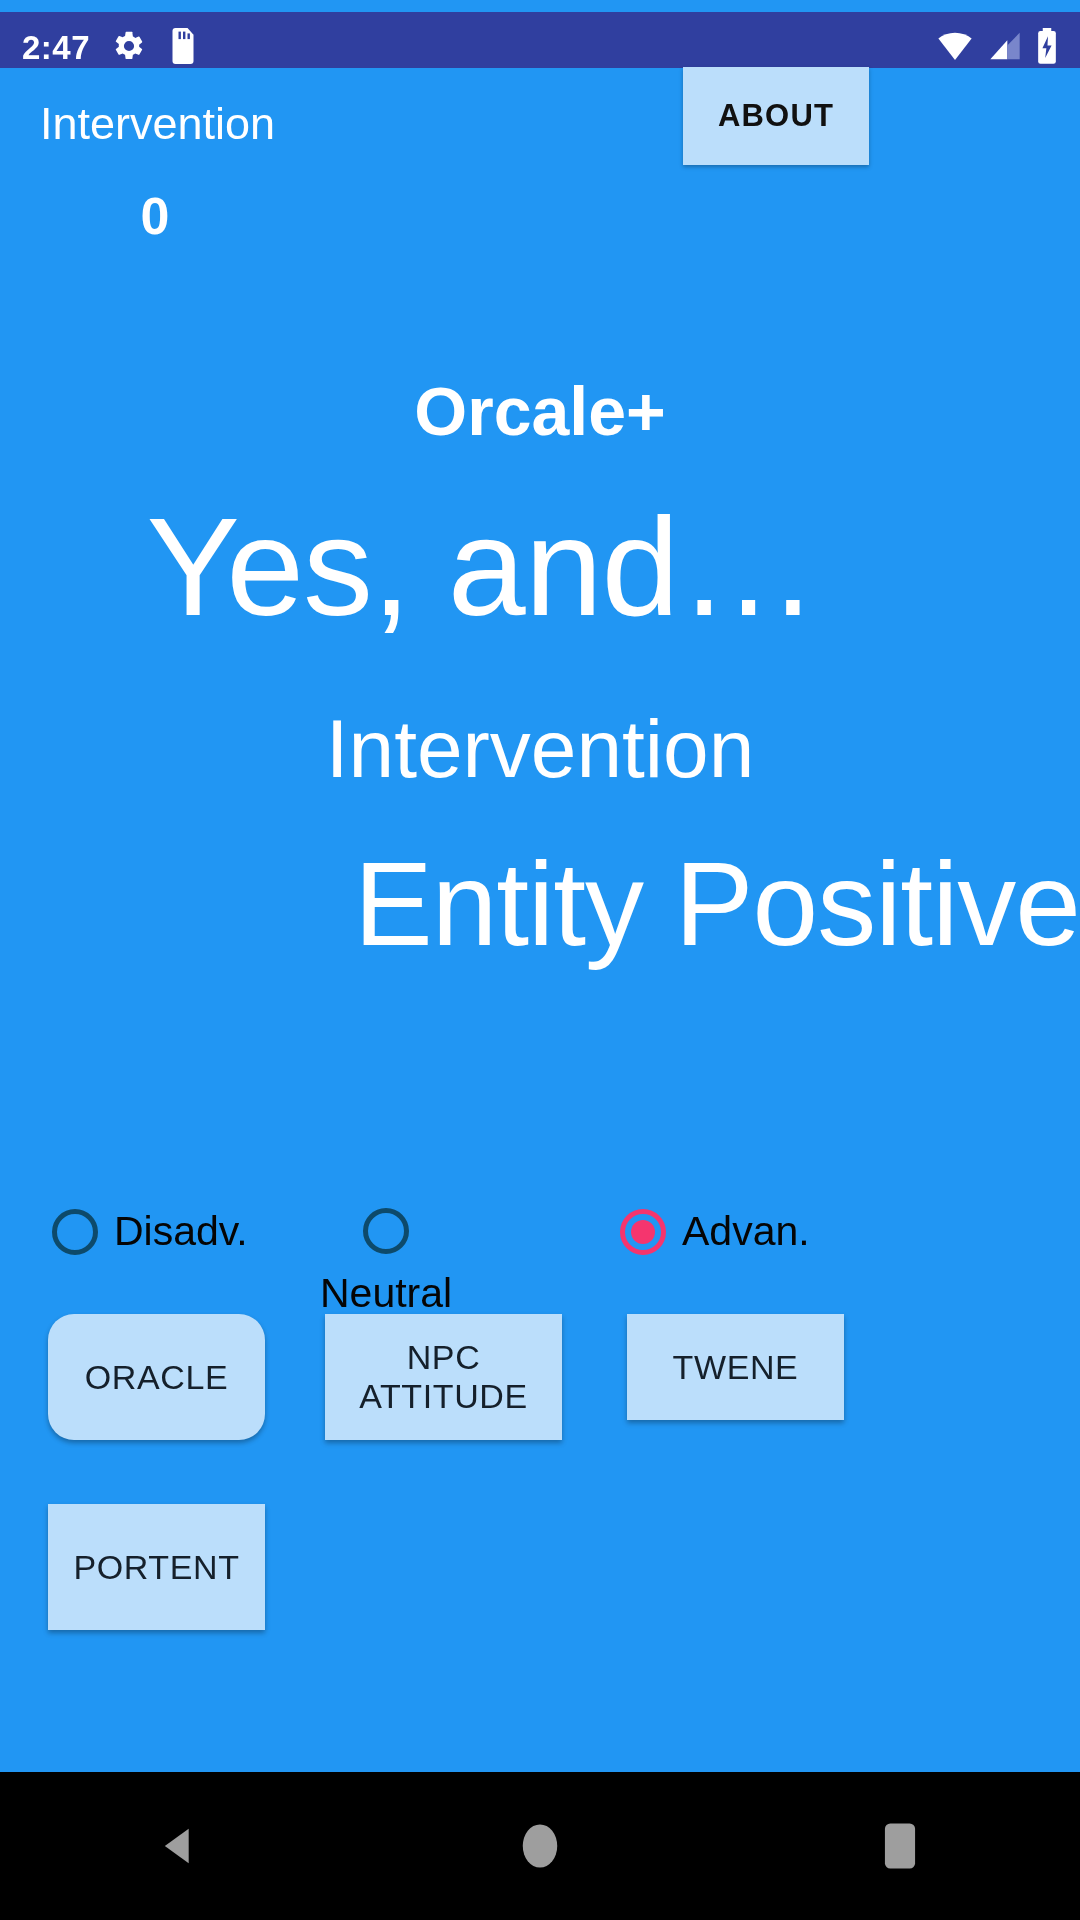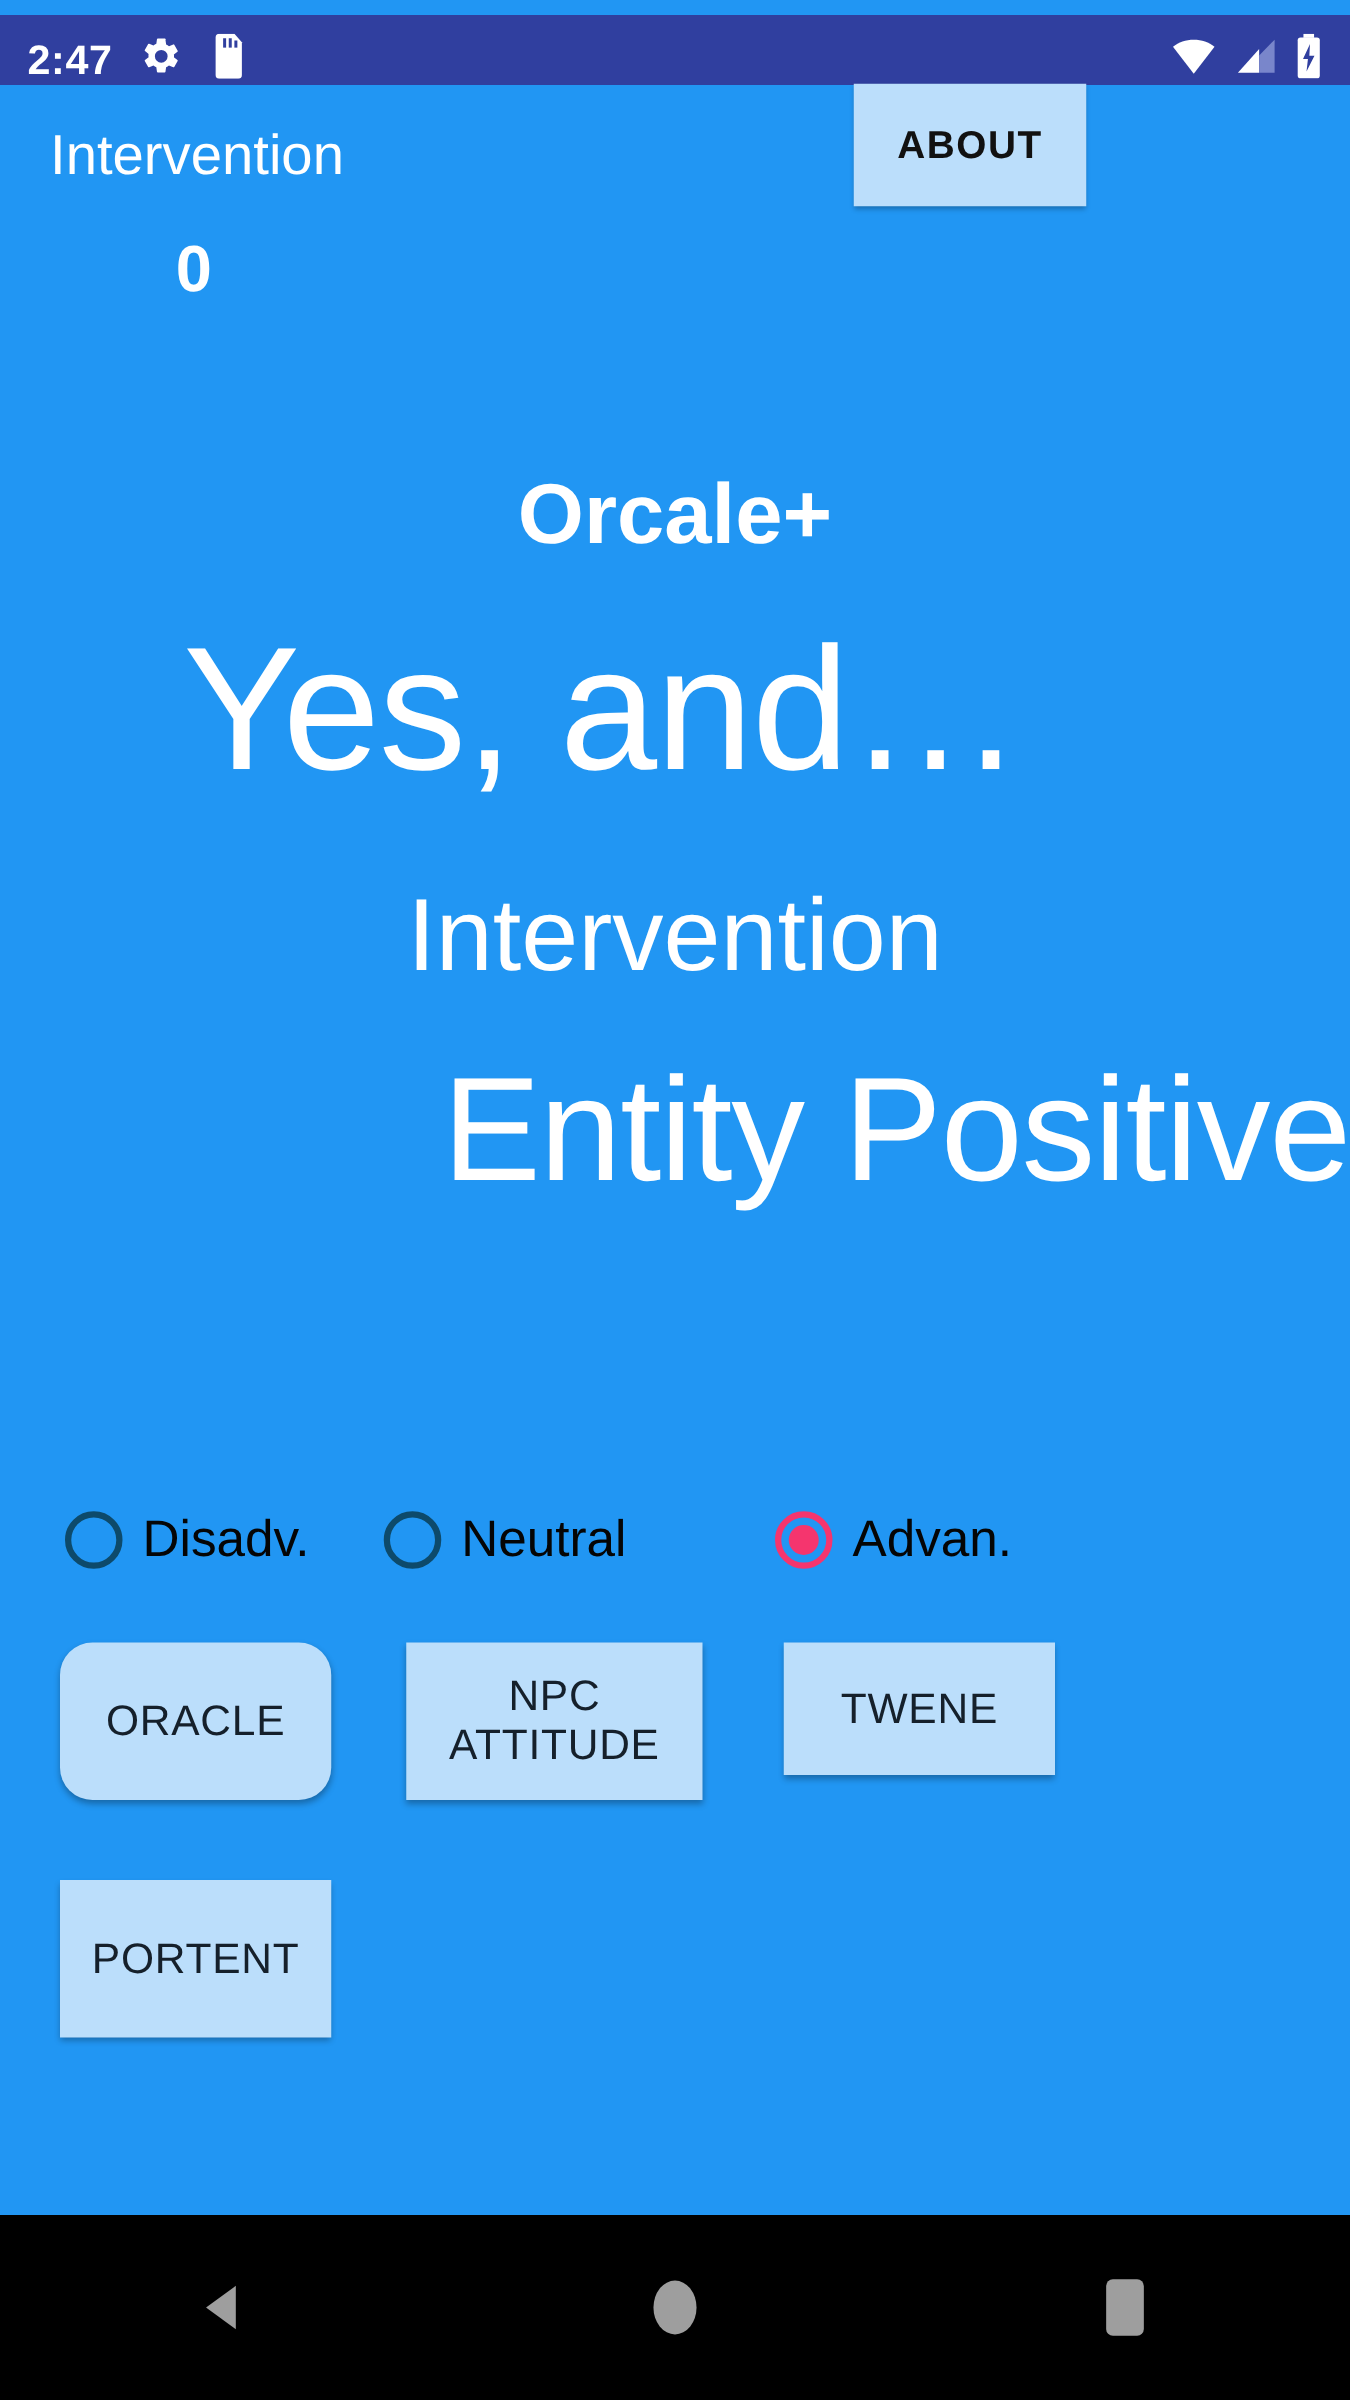--- a/index.html
+++ b/index.html
@@ -176,21 +176,21 @@
 
     <div id="result-value">Entity Positive</div>
 
     <div id="radio-row">
 
       <div class="radio-option" style="left:52px;">
         <span class="radio-mark"></span>
         <span class="radio-label">Disadv.</span>
       </div>
 
-      <div class="radio-option" style="left:307px;">
+      <div class="radio-option" style="left:320px;flex-direction:column;">
         <span class="radio-mark"></span>
         <span class="radio-label">Neutral</span>
       </div>
 
       <div class="radio-option selected" style="left:620px;">
         <span class="radio-mark">
           <span class="radio-dot"></span>
         </span>
         <span class="radio-label">Advan.</span>
       </div>

